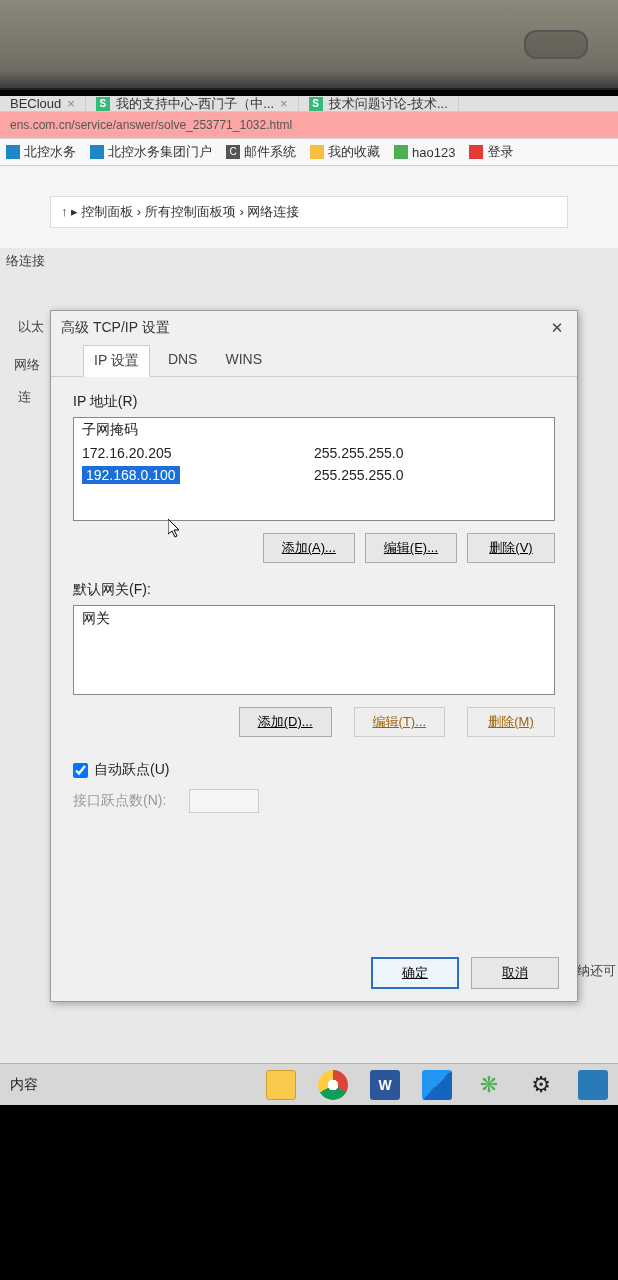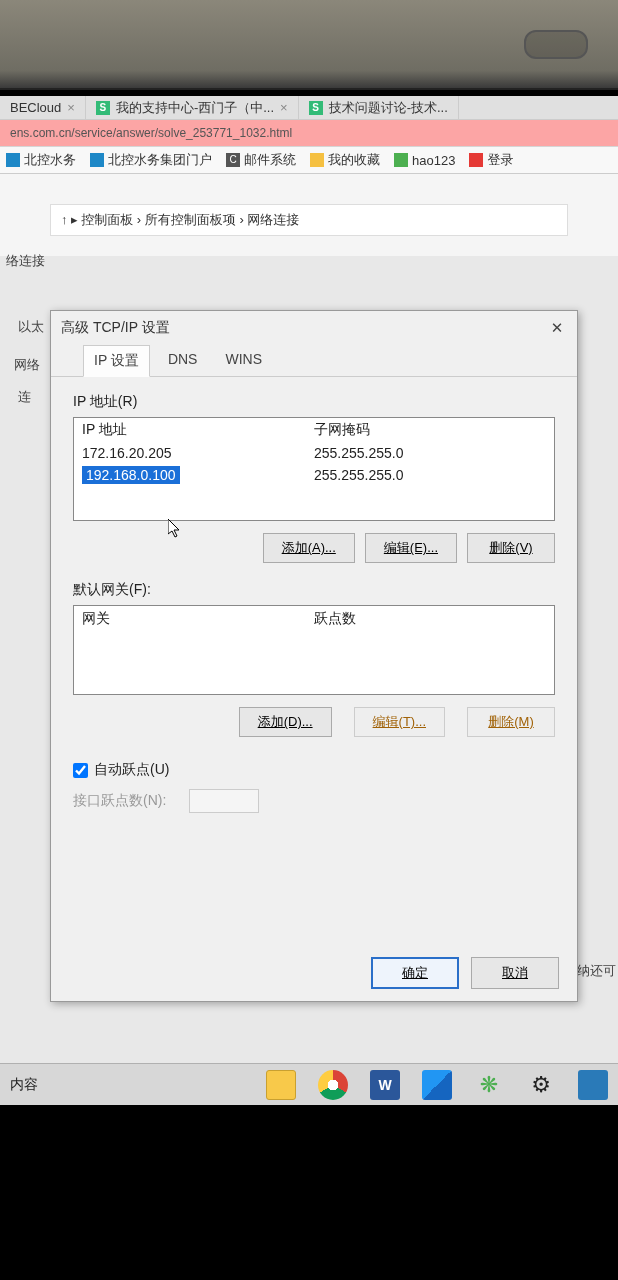--- a/index.html
+++ b/index.html
@@ -36,21 +36,21 @@
   .desktop {
     position: absolute;
     top: 6px; left: 0; right: 0; bottom: 210px;
     background: #e8e8e8;
     overflow: hidden;
   }
   
   .browser-tabs {
     background: #e0e0e0;
     display: flex;
-    height: 24px;
+    height: 16px;
     align-items: center;
     border-bottom: 1px solid #ccc;
     font-size: 13px;
     color: #333;
   }
   .tab {
     display: flex; align-items: center;
     padding: 0 10px; height: 100%;
     border-right: 1px solid #ccc;
     gap: 6px;
@@ -339,21 +339,20 @@
       </div>
       <div class="tabs-row">
         <div class="dlg-tab active">IP 设置</div>
         <div class="dlg-tab">DNS</div>
         <div class="dlg-tab">WINS</div>
       </div>
       <div class="dlg-body">
         <div class="group-label">IP 地址(R)</div>
         <div class="listbox">
           <div class="hdr">
-            <div class="col1">IP 地址</div>
             <div class="col2">子网掩码</div>
           </div>
           <div class="row">
             <div class="col1">172.16.20.205</div>
             <div class="col2">255.255.255.0</div>
           </div>
           <div class="row selected">
             <div class="col1"><span class="cell-sel">192.168.0.100</span></div>
             <div class="col2">255.255.255.0</div>
           </div>
@@ -361,21 +360,20 @@
         <div class="btn-row">
           <button class="wbtn">添加(A)...</button>
           <button class="wbtn">编辑(E)...</button>
           <button class="wbtn">删除(V)</button>
         </div>
 
         <div class="group-label">默认网关(F):</div>
         <div class="gateway-box">
           <div class="hdr">
             <div class="col1">网关</div>
-            <div class="col2">跃点数</div>
           </div>
         </div>
         <div class="btn-row">
           <button class="wbtn">添加(D)...</button>
           <button class="wbtn disabled">编辑(T)...</button>
           <button class="wbtn disabled">删除(M)</button>
         </div>
 
         <div class="check-row">
           <input type="checkbox" checked="" style="">

